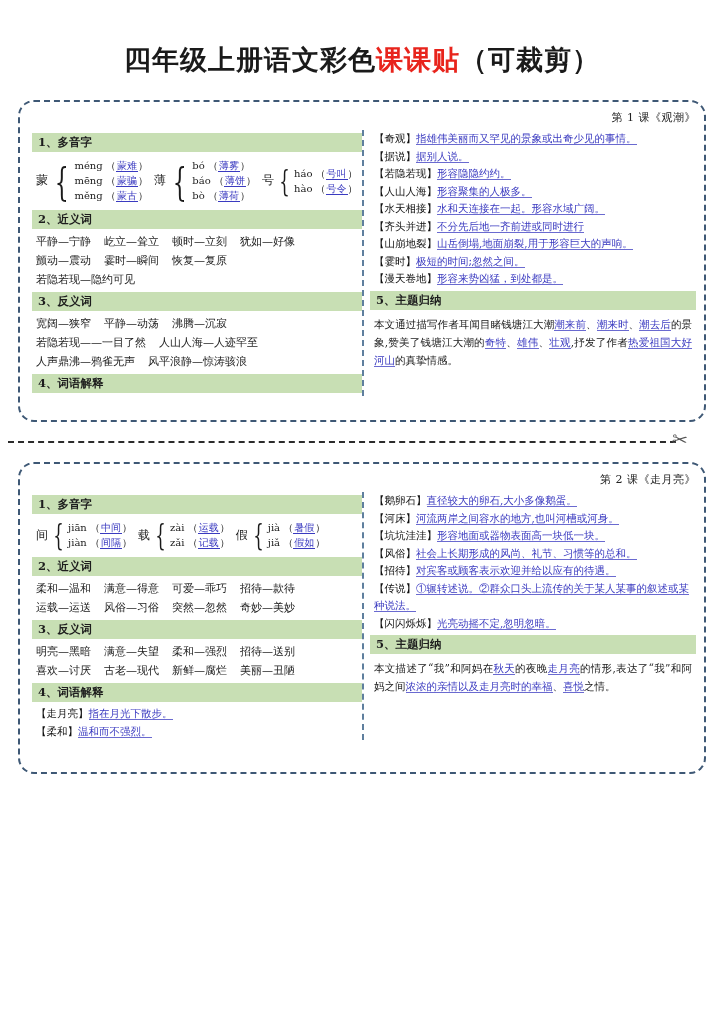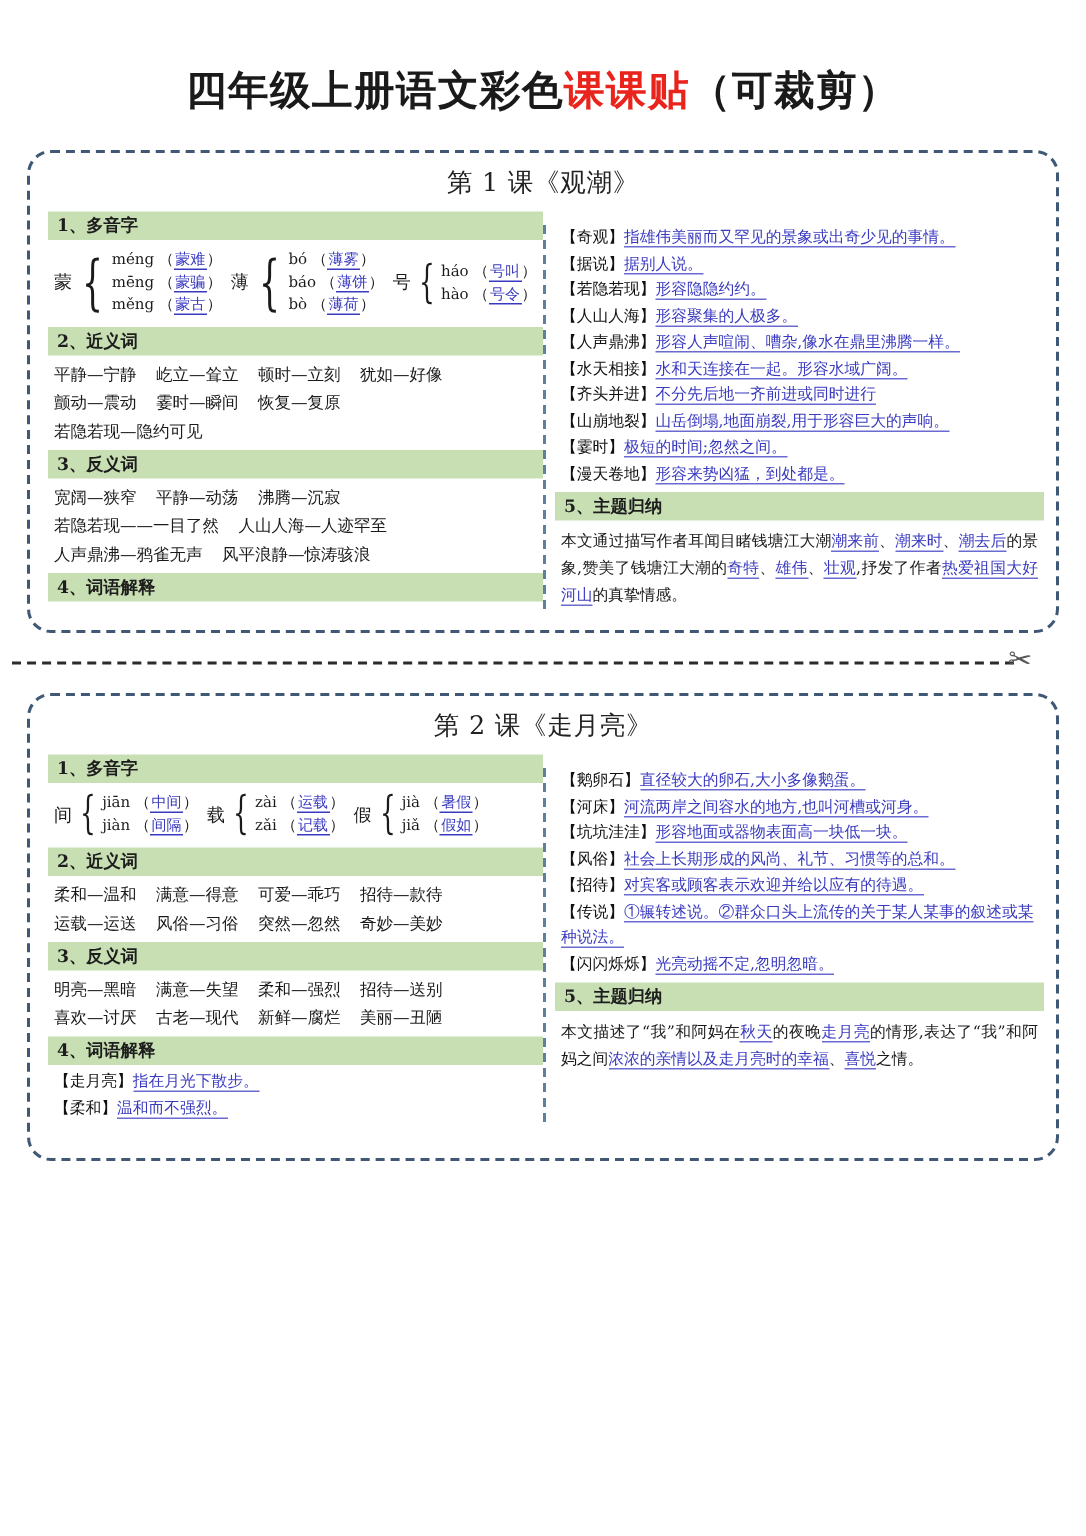--- a/index.html
+++ b/index.html
@@ -32,32 +32,32 @@
     left:18px;
     width:688px;
     border:2px dashed #3e5875;
     border-radius:16px;
     padding:6px 8px 10px 8px;
   }
   #card-1{ top:100px; height:322px; }
   #card-2{ top:462px; height:312px; }
 
   .lesson-head{
-    text-align:center;
-    font-size:17px;
+    text-align:right;
+    font-size:11px;
     font-family:"DejaVu Serif", serif;
     color:#222;
     margin:2px 0 5px 0;
     letter-spacing:.5px;
   }
 
   .cols{ display:flex; }
   .col{ width:50%; }
   .col-left{ padding-left:4px; }
-  .col-right{ padding-left:6px; border-left:2px dashed #5f7f9e;margin-top:12px; }
+  .col-right{ padding-left:6px; border-left:2px dashed #5f7f9e; }
 
   .sec-head{
     background:#c8dfb4;
     font-size:11.5px;
     font-weight:700;
     padding:2px 6px;
     margin:3px 0 3px 0;
     font-family:"DejaVu Serif", serif;
     color:#1d1d1d;
   }
@@ -211,21 +211,20 @@
 
       <div class="sec-head">4、词语解释</div>
     </div>
 
     <div class="col col-right">
       <div id="def-1">
           <div class="def-row"><span class="def-term">【奇观】</span><span class="def-text">指雄伟美丽而又罕见的景象或出奇少见的事情。</span></div>
           <div class="def-row"><span class="def-term">【据说】</span><span class="def-text">据别人说。</span></div>
           <div class="def-row"><span class="def-term">【若隐若现】</span><span class="def-text">形容隐隐约约。</span></div>
           <div class="def-row"><span class="def-term">【人山人海】</span><span class="def-text">形容聚集的人极多。</span></div>
-          <div class="def-row"><span class="def-term">【人声鼎沸】</span><span class="def-text">形容人声喧闹、嘈杂,像水在鼎里沸腾一样。</span></div>
           <div class="def-row"><span class="def-term">【水天相接】</span><span class="def-text">水和天连接在一起。形容水域广阔。</span></div>
           <div class="def-row"><span class="def-term">【齐头并进】</span><span class="def-text">不分先后地一齐前进或同时进行</span></div>
           <div class="def-row"><span class="def-term">【山崩地裂】</span><span class="def-text">山岳倒塌,地面崩裂,用于形容巨大的声响。</span></div>
           <div class="def-row"><span class="def-term">【霎时】</span><span class="def-text">极短的时间;忽然之间。</span></div>
           <div class="def-row"><span class="def-term">【漫天卷地】</span><span class="def-text">形容来势凶猛，到处都是。</span></div>
         </div>
       <div class="sec-head">5、主题归纳</div>
       <div class="summary" id="sum-1"><span>本文通过描写作者耳闻目睹钱塘江大潮</span><span class="hl">潮来前</span><span>、</span><span class="hl">潮来时</span><span>、</span><span class="hl">潮去后</span><span>的景象,赞美了钱塘江大潮的</span><span class="hl">奇特</span><span>、</span><span class="hl">雄伟</span><span>、</span><span class="hl">壮观</span><span>,抒发了作者</span><span class="hl">热爱祖国大好河山</span><span>的真挚情感。</span></div>
     </div>
 

